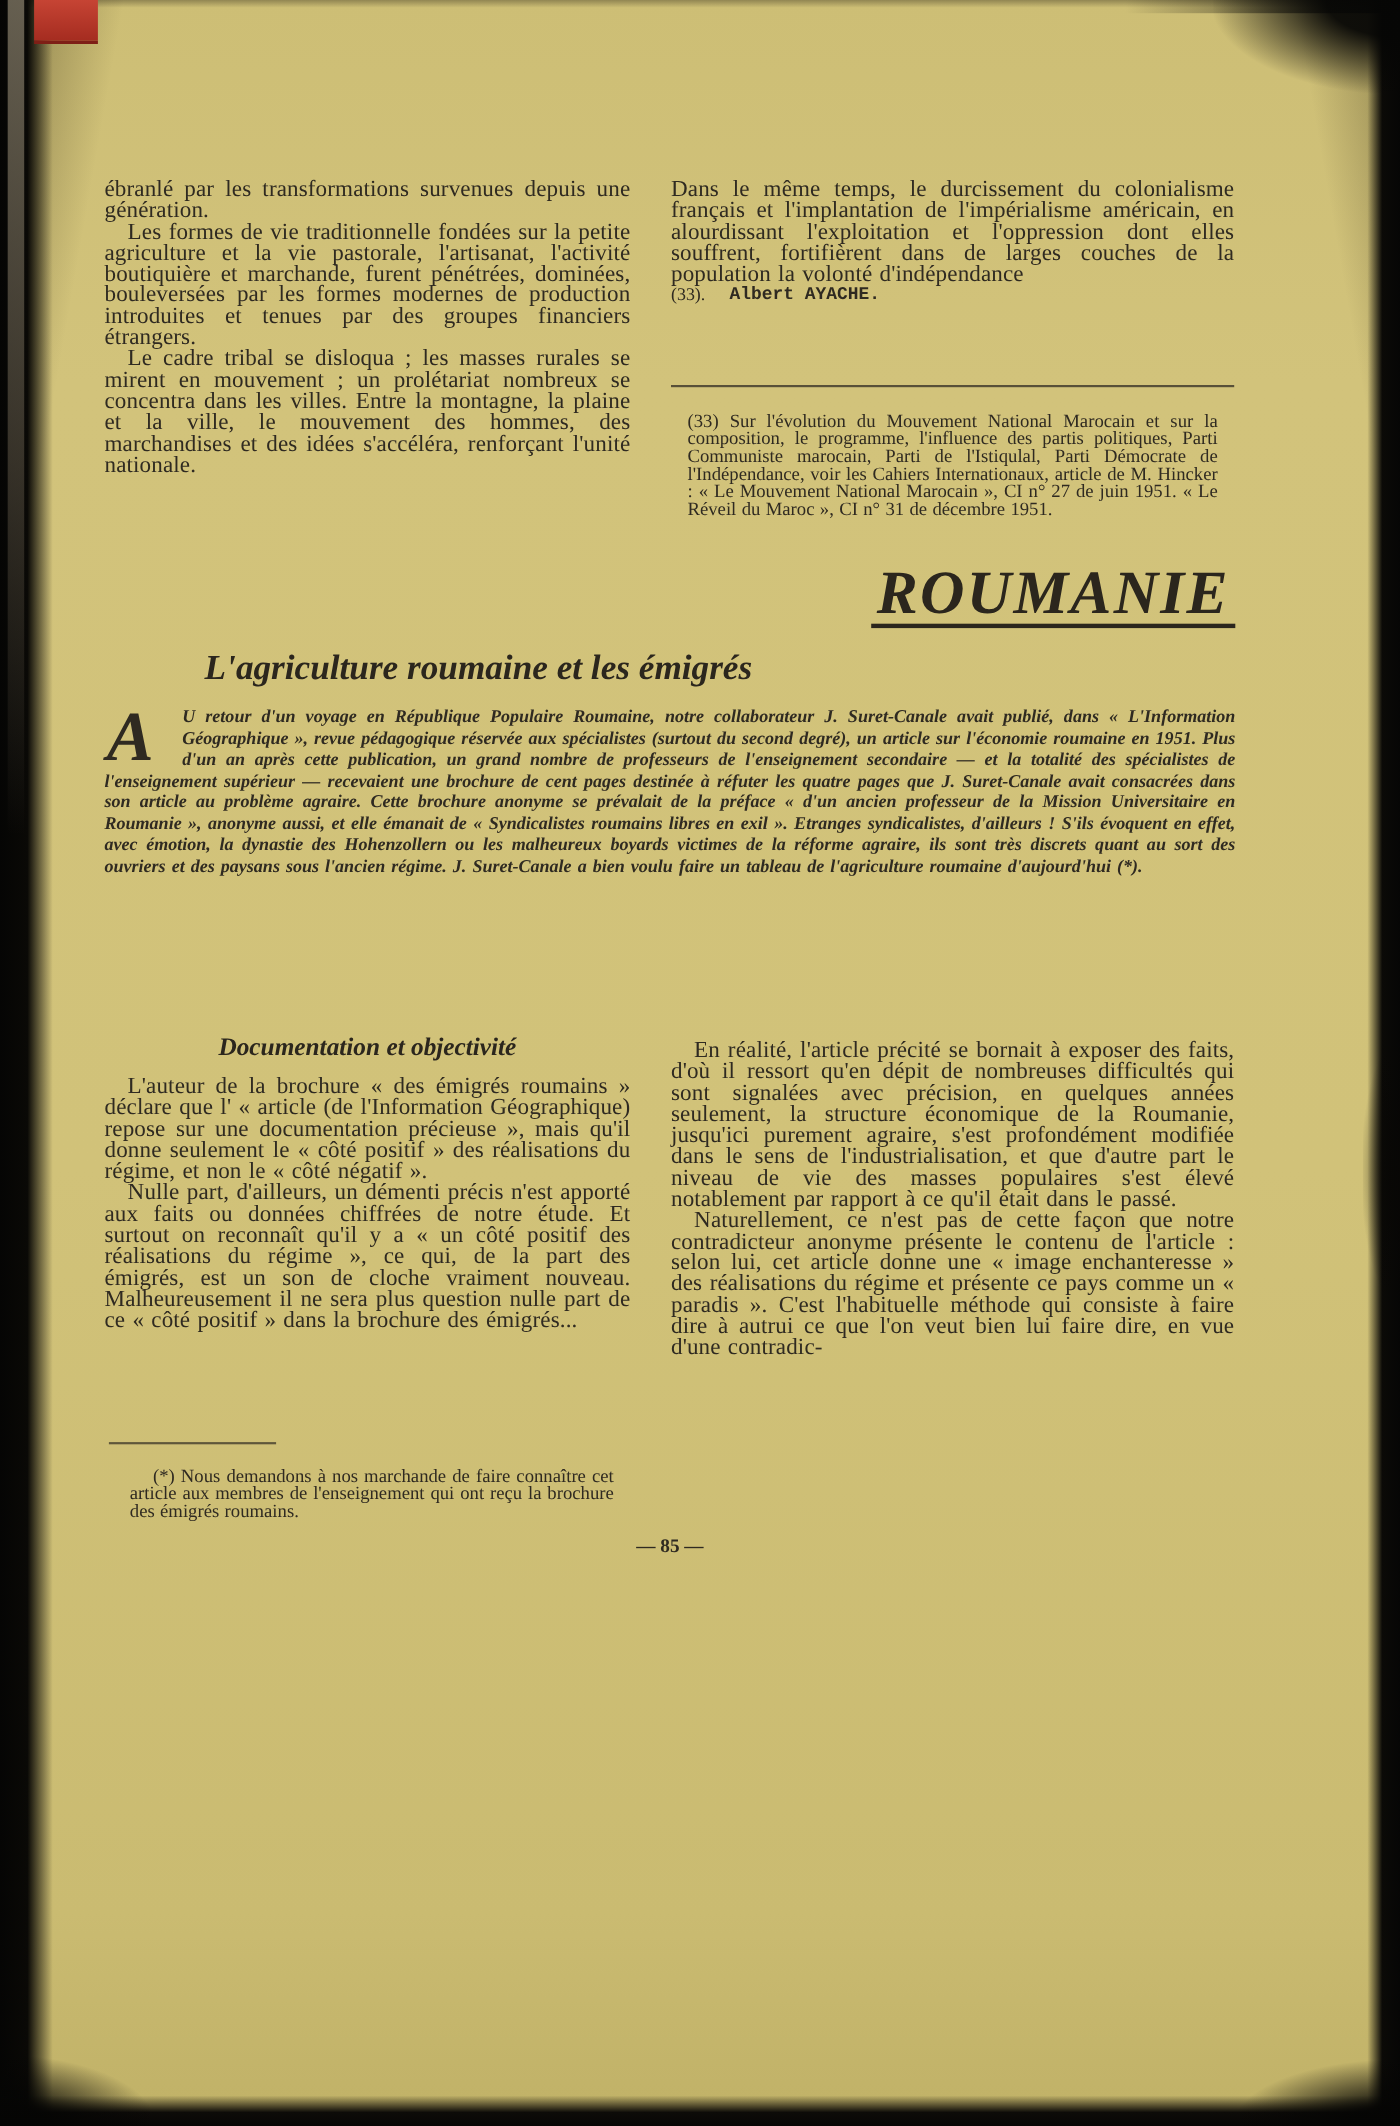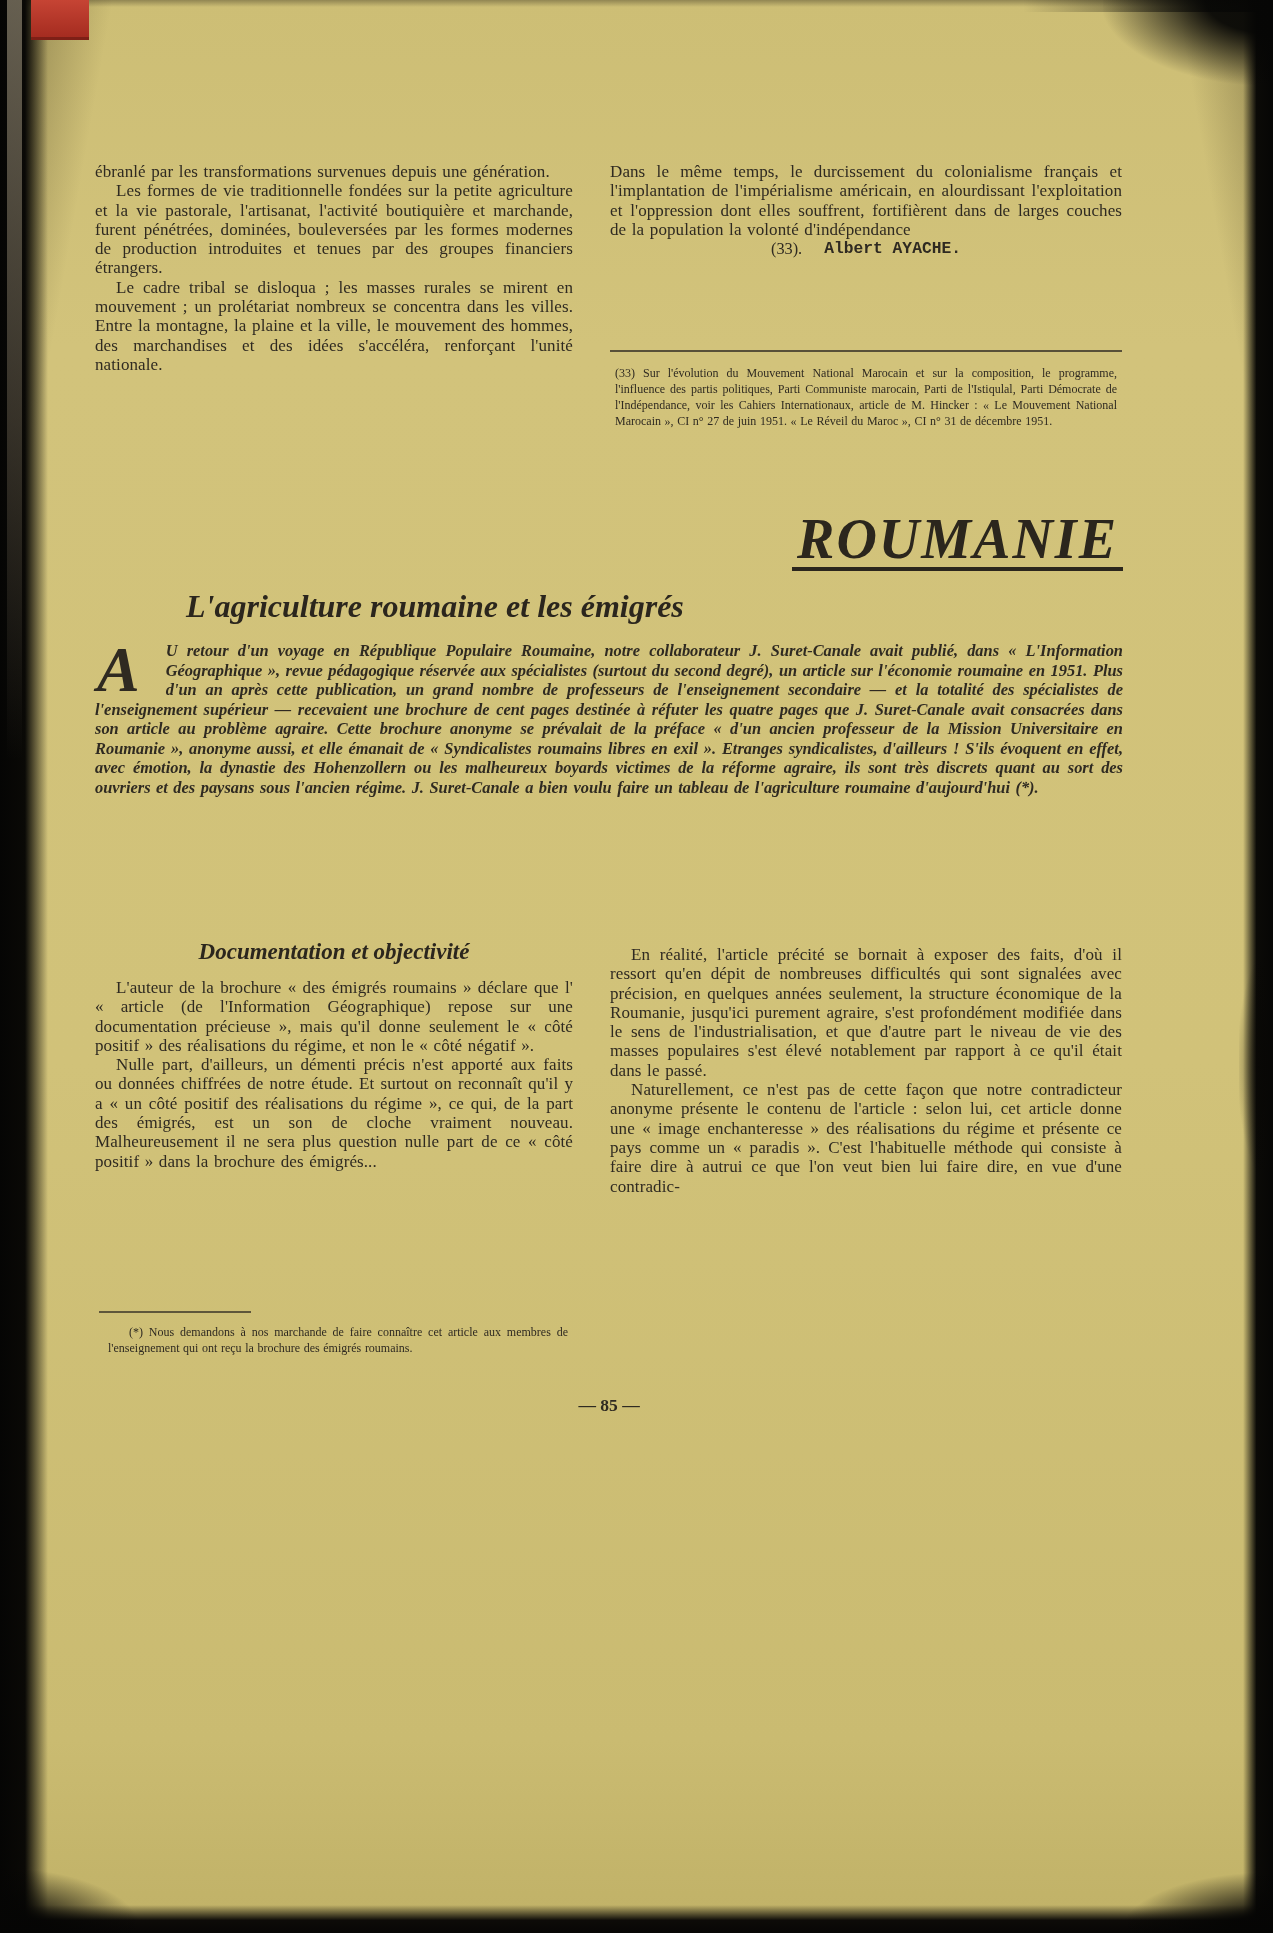--- a/index.html
+++ b/index.html
@@ -18,26 +18,26 @@
   #edge-right{right:0;top:0;width:30px;height:100%;background:linear-gradient(to left,#060605 0%,#0b0a07 55%,rgba(9,8,5,0) 100%);z-index:6;}
   #edge-top{left:0;top:0;width:100%;height:7px;background:linear-gradient(to bottom,rgba(34,29,18,.35),rgba(34,29,18,0));z-index:5;}
   #edge-bottom{left:0;bottom:0;width:100%;height:28px;background:linear-gradient(to top,#070605 0%,#0d0b08 45%,rgba(10,9,6,0) 100%);z-index:6;}
   #corner-tr{right:0;top:0;width:170px;height:85px;background:radial-gradient(ellipse at top right,rgba(6,6,5,.95) 28%,rgba(6,6,5,0) 72%);z-index:6;}
   #top-right-band{right:0;top:0;width:250px;height:12px;background:linear-gradient(to left,rgba(6,6,5,.85),rgba(6,6,5,0));z-index:6;}
   #right-blotch{right:0;top:950px;width:34px;height:230px;background:radial-gradient(ellipse at center right,rgba(8,7,5,.9),rgba(8,7,5,0) 75%);z-index:6;}
   #corner-bl{left:0;bottom:0;width:140px;height:64px;background:radial-gradient(ellipse at bottom left,rgba(5,5,4,.95) 22%,rgba(5,5,4,0) 72%);z-index:6;}
   #corner-br{right:0;bottom:0;width:150px;height:60px;background:radial-gradient(ellipse at bottom right,rgba(5,5,4,.95) 22%,rgba(5,5,4,0) 72%);z-index:6;}
   
   .txt{z-index:3;color:#2f2a21;}
-  .body{font-size:17px;line-height:19.3px;text-align:justify;word-spacing:1.2px;letter-spacing:.1px;margin:0;}
+  .body{font-size:21px;line-height:19.3px;text-align:justify;word-spacing:1.2px;letter-spacing:.1px;margin:0;}
   .ind{text-indent:21px;}
-  .fn{font-size:12px;line-height:16px;text-align:justify;word-spacing:.6px;margin:5px;}
+  .fn{font-size:17px;line-height:16px;text-align:justify;word-spacing:.6px;margin:15px;}
   #tl-col{left:95px;top:162px;width:478px;}
   #tr-col{left:610px;top:162px;width:512px;}
-  .sigline{display:flex;justify-content:center;font-size:16.3px;line-height:19.3px;gap:22px;}
+  .sigline{display:flex;justify-content:flex-start;font-size:16.3px;line-height:19.3px;gap:22px;}
   .sig{font-weight:bold;font-family:Liberation Mono, monospace;}
   #fn-rule-right{left:610px;top:350px;width:512px;height:2px;background:rgba(47,42,33,.75);z-index:3;}
   #tr-footnote{left:610px;top:360px;width:512px;}
   #roumanie{left:95px;top:514px;width:1028px;text-align:right;}
   #roumanie .big{display:inline-block;font-size:56px;line-height:50px;font-weight:bold;font-style:italic;letter-spacing:2px;color:#2b261d;border-bottom:4px solid #2b261d;padding:0 5px 3px 5px;}
   #subtitle{left:186px;top:588px;width:940px;font-size:32px;line-height:36px;font-weight:bold;font-style:italic;color:#2b261d;}
   #intro{left:95px;top:641px;width:1028px;font-size:16.4px;line-height:19.5px;font-weight:bold;font-style:italic;text-align:justify;word-spacing:1.4px;}
   #dropcap{float:left;font-size:64px;line-height:54px;padding:2px 26px 0 2px;font-style:italic;font-weight:bold;}
   #bl-heading{left:95px;top:939px;width:478px;text-align:center;font-size:23px;font-weight:bold;font-style:italic;color:#2b261d;}
   #bl-col{left:95px;top:978px;width:478px;}

